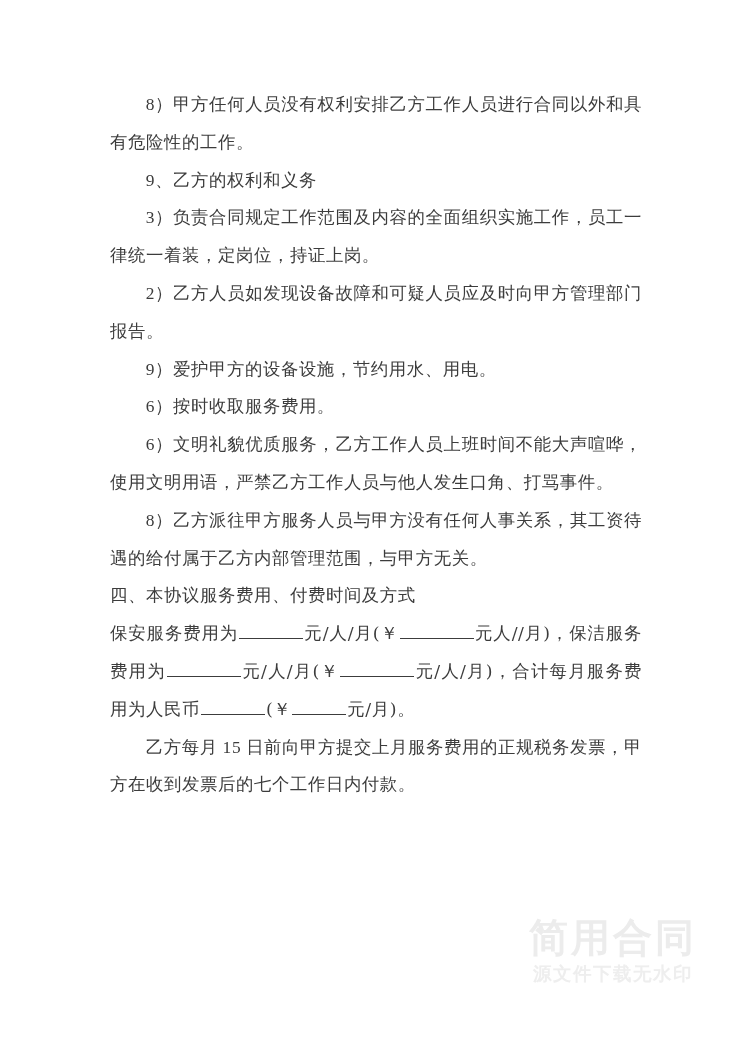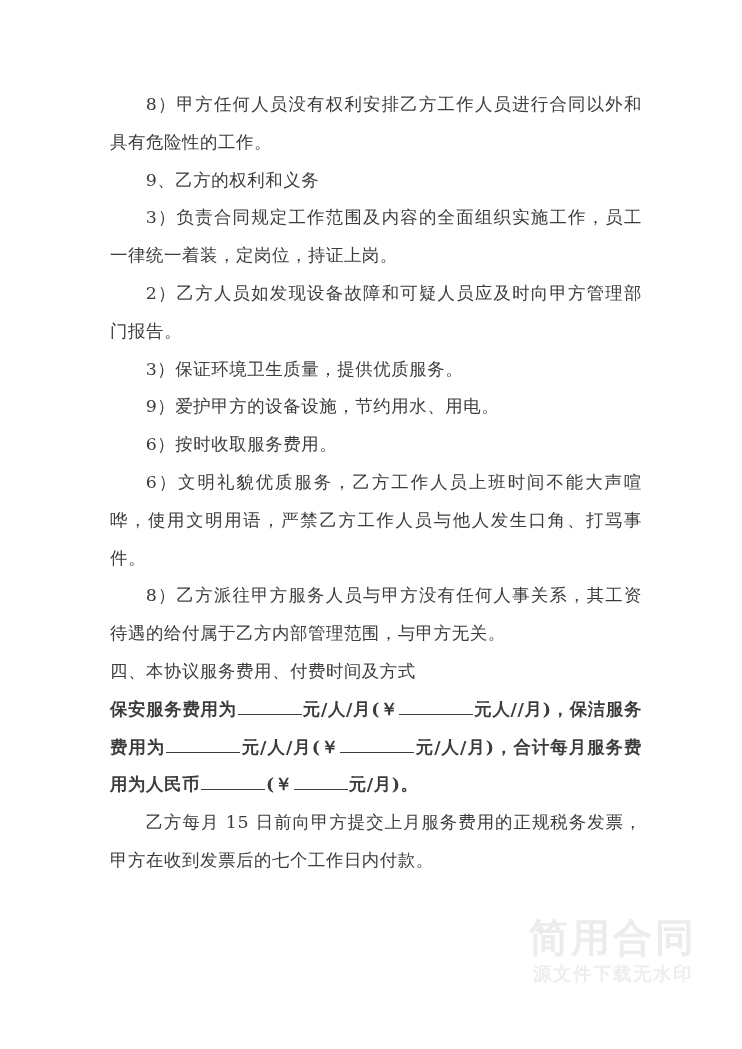--- a/index.html
+++ b/index.html
@@ -40,29 +40,29 @@
     text-align: justify;
     text-justify: inter-character;
     margin: 0;
     white-space: normal;
     word-break: break-all;
   }
 
   
   .para.indent {
     text-indent: 2.05em;
+    font-family: Liberation Serif, serif;
   }
   .para.noindent {
     text-indent: 0;
   }
 
   
   .para.fee {
     text-indent: 0;
-    font-weight: bold;
   }
 
   
   .blank {
     display: inline-block;
     border-bottom: 1.4px solid #3c3c3c;
     vertical-align: baseline;
     height: 1.05em;
     margin: 0 1px;
   }
@@ -108,21 +108,20 @@
   <div id="doc-body">
 
     <p class="para indent">8）甲方任何人员没有权利安排乙方工作人员进行合同以外和具有危险性的工作。</p>
 
     <p class="para indent">9、乙方的权利和义务</p>
 
     <p class="para indent">3）负责合同规定工作范围及内容的全面组织实施工作，员工一律统一着装，定岗位，持证上岗。</p>
 
     <p class="para indent">2）乙方人员如发现设备故障和可疑人员应及时向甲方管理部门报告。</p>
 
-    <p class="para indent">3）保证环境卫生质量，提供优质服务。</p>
 
     <p class="para indent">9）爱护甲方的设备设施，节约用水、用电。</p>
 
 
     <p class="para indent">6）按时收取服务费用。</p>
 
     <p class="para indent">6）文明礼貌优质服务，乙方工作人员上班时间不能大声喧哗，使用文明用语，严禁乙方工作人员与他人发生口角、打骂事件。</p>
 
     <p class="para indent">8）乙方派往甲方服务人员与甲方没有任何人事关系，其工资待遇的给付属于乙方内部管理范围，与甲方无关。</p>
 

